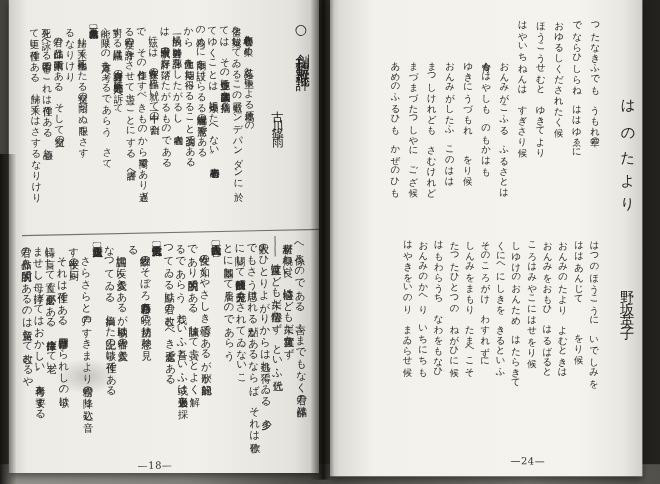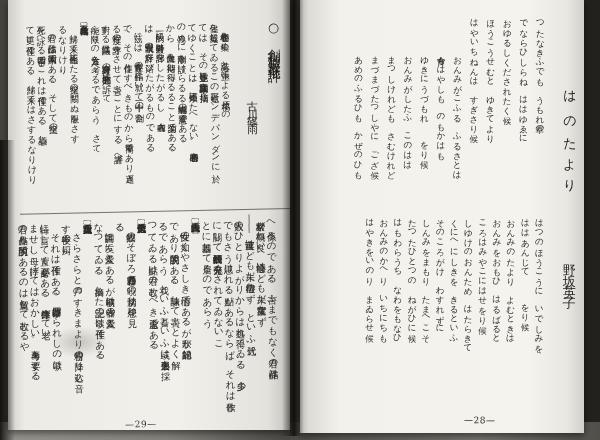--- a/index.html
+++ b/index.html
@@ -57,30 +57,30 @@
 <div class="photo">
   <div class="desk"></div>
 
   <div class="page left">
     <div class="content lp">
       <div class="vtext lp-title">○創刊號短歌批評</div>
       <div class="vtext lp-author">古川篠雨</div>
       <div class="vtext lp-upper"><div class="col">　初心作者を集め、誌名と主張による原稿その</div><div class="col">儘を蒐録してゐるこの短歌アンデパンダンに於</div><div class="col">ては、その作歌上並に文法的誤謬を一々指摘し</div><div class="col">てゆくことは、今更煩にたへない。將来初心者</div><div class="col">の爲めに添削を設けらるる編輯者の意嚮である</div><div class="col">から、向上性を期待し得らるること勿論である。</div><div class="col">　一般的に對外者は惡評をしたがるし、内在者</div><div class="col">は、我田引水の好評を浴びたがるものである。</div><div class="col">　茲には、各作家の作品に就いて十中一の割合</div><div class="col">で、その佳作とすべきものから簡單であり過ぎ</div><div class="col">る程度の寸評をさせて貰ふことにする。評者へ</div><div class="col">對する異議は、評者自身の研究的良心に訴へて、</div><div class="col">能ふ限りの方途を考へるであらう。さて、</div><div class="col">〔木曾信雄氏〕五頁</div><div class="col">　歸り来て生命死にたる祖父の閉ぢぬ眼をさす</div><div class="col">るなりけり。</div><div class="col">　君の作品は同人中第一である。そして祖父の</div><div class="col">死を詠へる四首中でこれは佳作である。心讀し</div><div class="col">て更に佳作である、歸り来てはさするなりけり</div></div>
       <div class="rule"></div>
       <div class="vtext lp-lower"><div class="col">へ係るのである。言ふまでもなく君の作品は、</div><div class="col">素材が概ね良い。心情泣けども未だ言葉泣かず</div><div class="col">――言葉泣けども未だ心情泣かず。といふ近代</div><div class="col">歌人のひとりよがりからは逃れ得てゐる。多少</div><div class="col">でもさう思はれる點があるならば、それは作歌</div><div class="col">に關して技巧的鍛錬が充分盡くされてゐないこ</div><div class="col">とに基因して居るのであらう。</div><div class="col">〔普峰山人氏〕六頁</div><div class="col">　女性の如くやさしき心情であるが歌が記録的</div><div class="col">であり説明的である。味讀して貰ふとよく解</div><div class="col">るであらう。我といふ吾といふ或は過去形を採</div><div class="col">つてゐる點は君の改むべき念處である。</div><div class="col">〔信濃哲夫氏〕七頁</div><div class="col">　故郷のそぼろ乃杉原昏き暁の踏切り今想ひ見</div><div class="col">る、</div><div class="col">　詞書に友に愛人とあるが歌柄は作者の愛人と</div><div class="col">なつてゐる。摘出した上記の歌は佳作である。</div><div class="col">〔立川富士雄氏〕八頁</div><div class="col">　さらさらと戸のすきまより粉雪の降り込む音</div><div class="col">す夜半の厨に。</div><div class="col">　それは佳作である。四首目擧げられしの歌は</div><div class="col">特に一言して置く必要がある。生命捧げて老い</div><div class="col">ませし母、捧げてはおかしい。再考を要する。</div><div class="col">君の作品も説明的であるのは留意して改むるや</div></div>
-      <div class="pnum lp-num">—29—</div>
+      <div class="pnum lp-num">—18—</div>
       <div class="stain"></div>
     </div>
   </div>
 
   <div class="page right">
     <div class="content rp">
       <div class="vtext rp-title">はゝのたより</div>
       <div class="vtext rp-author">野坂英子</div>
       <div class="vtext rp-upper"><div class="poem"><div class="col">つたなきふでも　うもれ草の</div><div class="col">でならひしらね　ははゆゑに</div><div class="col">おゆるしくだされたく候</div></div><div class="poem"><div class="col">ほうこうせむと　ゆきてより</div><div class="col">はやいちねんは　すぎさり候</div></div><div class="poem"><div class="col">おんみがこふる　ふるさとは</div><div class="col">今宵もはやしも　のもかはも</div><div class="col">ゆきにうづもれ　　をり候</div></div><div class="poem"><div class="col">おんみがしたふ　このはゝは</div><div class="col">まつしけれども　さむけれど</div><div class="col">まづまづたつしやに　ござ候</div></div><div class="poem"><div class="col">あめのふるひも　かぜのひも</div></div></div>
       <div class="vtext rp-lower"><div class="poem"><div class="col">はつのほうこうに　いでしみを</div><div class="col">はゝはあんじて　　　をり候</div></div><div class="poem"><div class="col">おんみのたより　よむときは</div><div class="col">おんみをおもひ　はるばると</div><div class="col">こゝろはみやこにはせをり候</div></div><div class="poem"><div class="col">しゆけのおんため　はたらきて</div><div class="col">くにへにしきを　きるといふ</div><div class="col">そのこゝろがけ　わすれずに</div><div class="col">しんみをまもり　たまへこそ</div><div class="col">たつたひとつの　ねがひに候</div></div><div class="poem"><div class="col">はゝもわらうち　なわをもなひ</div><div class="col">おんみのかへり　いちにちも</div><div class="col">はやきをいのり　まゐらせ候</div></div></div>
-      <div class="pnum rp-num">—28—</div>
+      <div class="pnum rp-num">—24—</div>
     </div>
   </div>
 
   <div class="gutter"></div>
   <div class="edge-left"></div>
 </div>
 
 </body></html>

